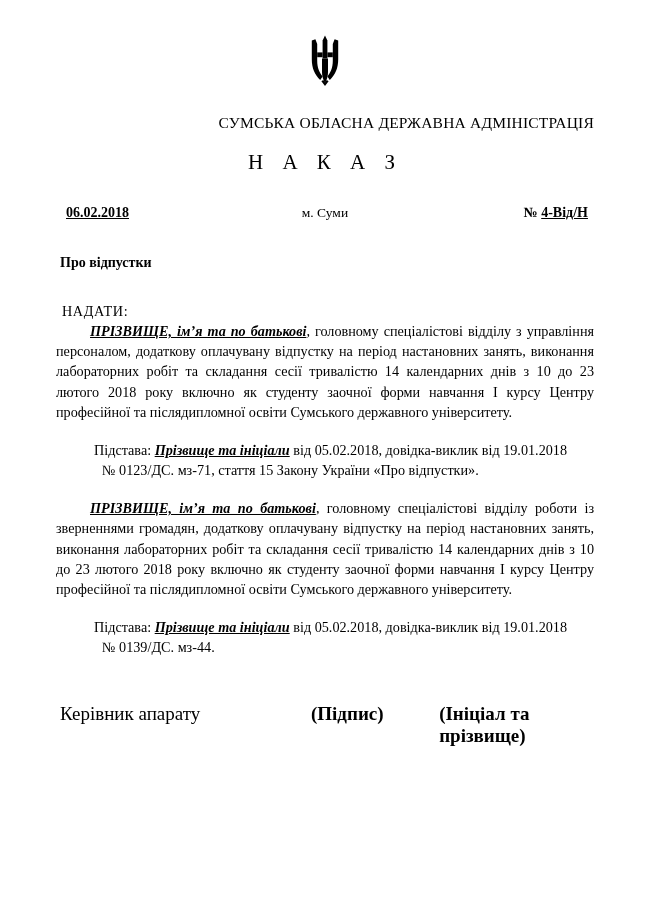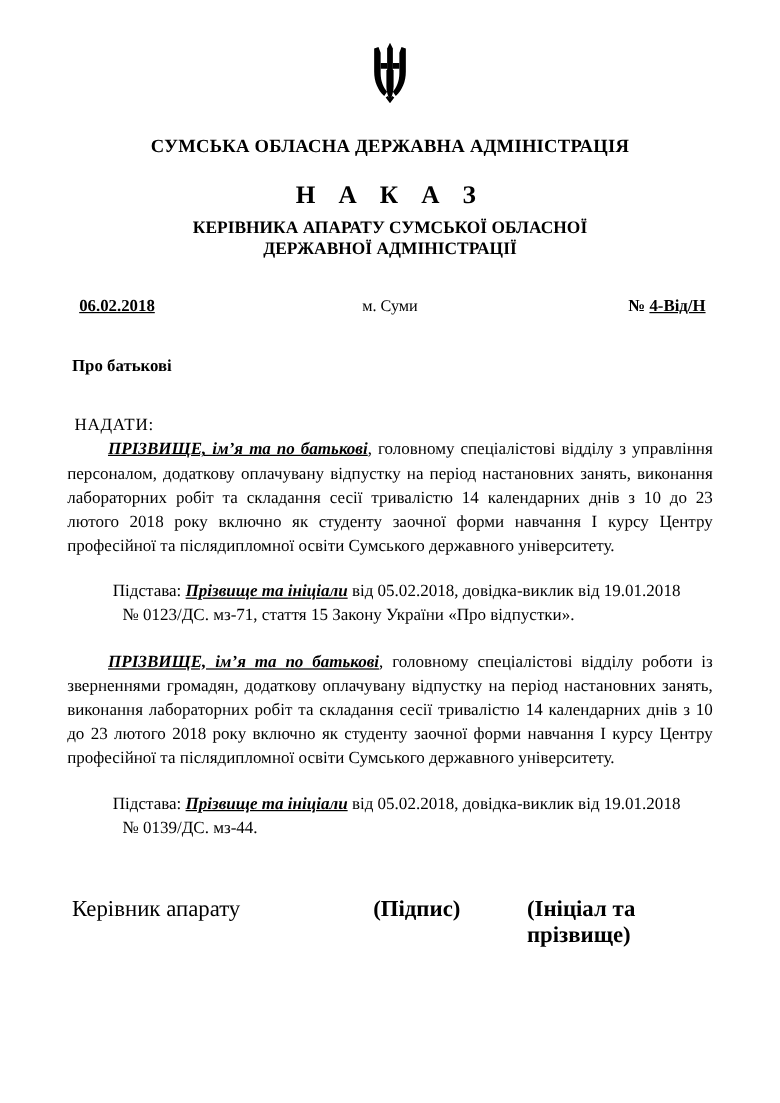--- a/index.html
+++ b/index.html
@@ -29,29 +29,29 @@
     align-items: flex-start;
     height: 72px;
     margin-top: 6px;
   }
   .emblem {
     width: 36px;
     height: 56px;
   }
   
   .org-title {
-    text-align: center;
-    font-weight: bold;
+    text-align: right;
+    font-weight: normal;
     font-size: 15.5px;
     letter-spacing: 0.2px;
     margin-top: 8px;
   }
   .doc-type {
     text-align: center;
-    font-weight: bold;
+    font-weight: normal;
     font-size: 21px;
     letter-spacing: 7px;
     margin-top: 18px;
   }
   .doc-sub {
     text-align: center;
     font-weight: bold;
     font-size: 14.5px;
     line-height: 1.25;
     margin-top: 6px;
@@ -173,35 +173,31 @@
         <path d="M43 30 L34 30 L34 38 L43 38 Z"></path>
         <path d="M24 78 L30 86 L36 78 L33 76 L30 80 L27 76 Z"></path>
       </g>
     </svg>
   </div>
 
   <div class="org-title">СУМСЬКА ОБЛАСНА ДЕРЖАВНА АДМІНІСТРАЦІЯ</div>
 
   <div class="doc-type">Н А К А З</div>
 
-  <div class="doc-sub">
-    <div>КЕРІВНИКА АПАРАТУ СУМСЬКОЇ ОБЛАСНОЇ</div>
-    <div>ДЕРЖАВНОЇ АДМІНІСТРАЦІЇ</div>
-  </div>
 
   <div class="meta-row">
     <div class="meta-date">06.02.2018</div>
     <div class="meta-city">м. Суми</div>
     <div class="meta-number">
       <span>№</span>
       <span class="num-underline">4-Від/Н</span>
     </div>
   </div>
 
-  <div class="subject">Про батькові</div>
+  <div class="subject">Про відпустки</div>
 
   <div class="body">
 
     <div class="order-word">НАДАТИ:</div>
 
     <p class="para spaced">
       <span class="name-ph">ПРІЗВИЩЕ, ім’я та по батькові</span><span>, головному спеціалістові відділу з управління персоналом, додаткову оплачувану відпустку на період настановних занять, виконання лабораторних робіт та складання сесії тривалістю 14 календарних днів з 10 до 23 лютого 2018 року включно як студенту заочної форми навчання І курсу Центру професійної та післядипломної освіти Сумського державного університету.</span>
     </p>
 
     <p class="para basis">

